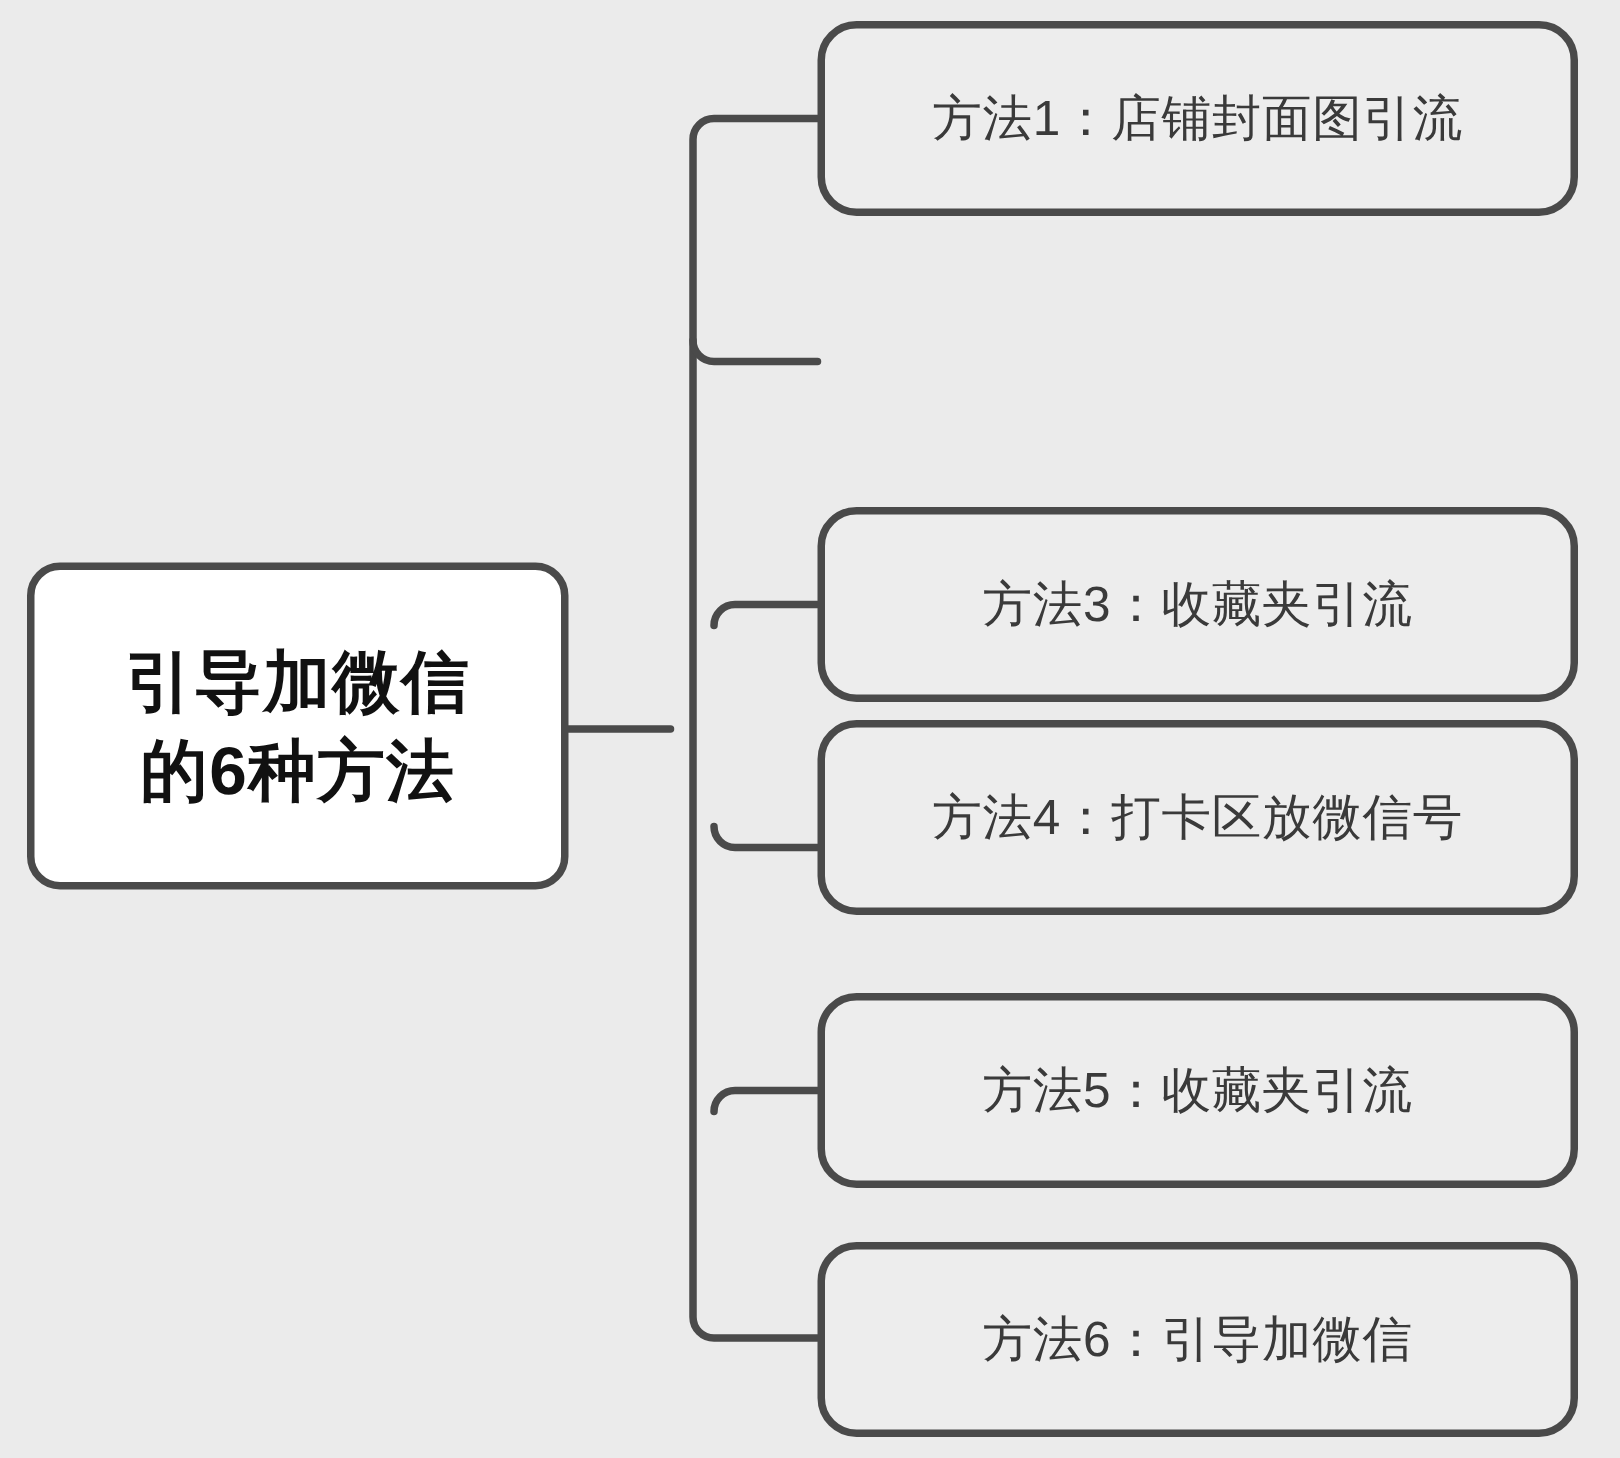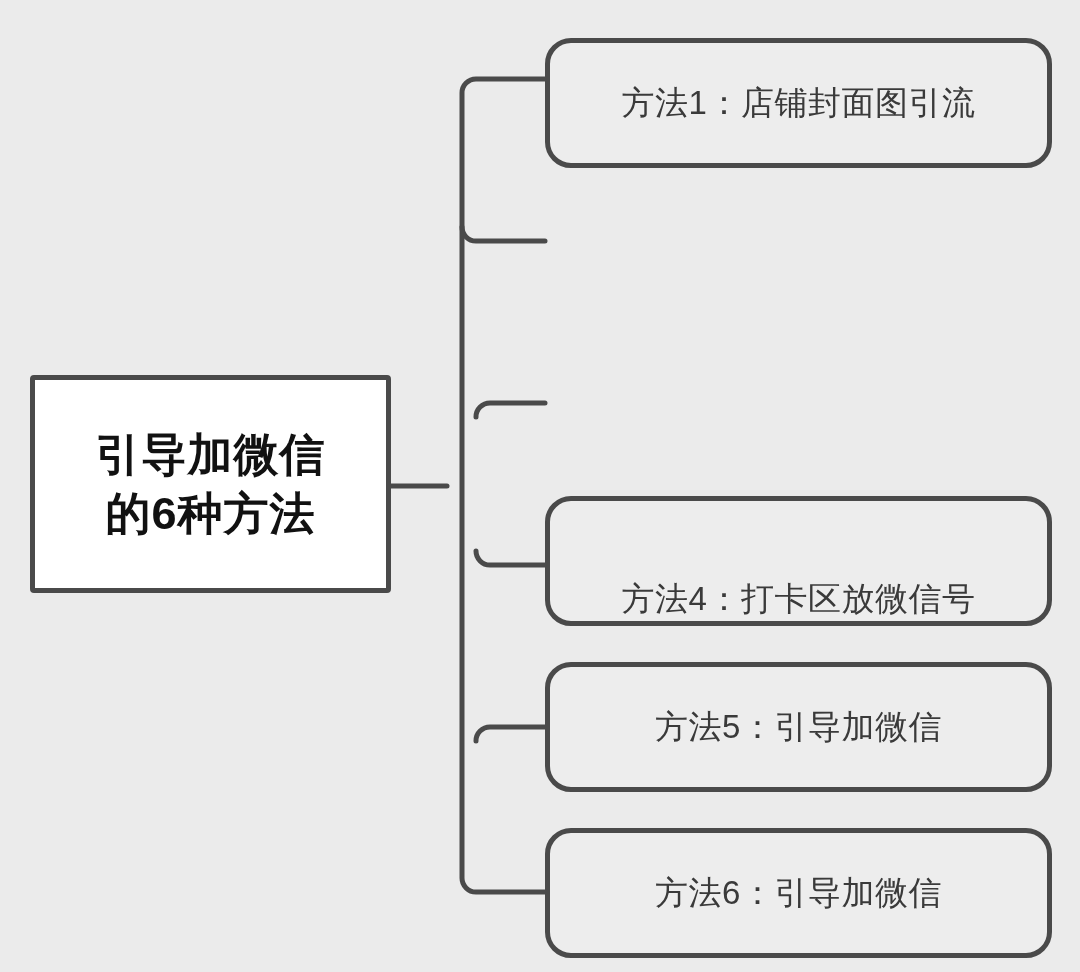--- a/index.html
+++ b/index.html
@@ -28,50 +28,50 @@
   }
   .node {
     position: absolute;
     box-sizing: border-box;
     display: flex;
     align-items: center;
     justify-content: center;
     text-align: center;
   }
   .node-root {
-    left: 30px;
+    left: 18px;
     top: 375px;
     width: 361px;
     height: 218px;
     background: #ffffff;
     border: 5px solid #4a4a4a;
-    border-radius: 4px;
+    border-radius: 22px;
     color: #111111;
     font-size: 45px;
     font-weight: bold;
     line-height: 1.32;
     letter-spacing: 1px;
   }
   .node-child {
     left: 545px;
     width: 507px;
     height: 130px;
     background: #ededed;
     border: 5px solid #4a4a4a;
     border-radius: 26px;
     color: #3a3a3a;
     font-size: 33px;
     font-weight: normal;
     line-height: 1.3;
     letter-spacing: 0.5px;
   }
-  .child-1 { top: 14px; margin-top: 24px; }
+  .child-1 { top: 14px; }
   .child-2 { top: 176px; }
   .child-3 { top: 338px; }
-  .child-4 { top: 496px; align-items: flex-end; }
+  .child-4 { top: 480px; }
   .child-5 { top: 662px; }
   .child-6 { top: 828px; }
 </style>
 </head>
 <body>
 
 <div id="mindmap">
 
   <svg id="connectors" viewBox="0 0 1080 972" xmlns="http://www.w3.org/2000/svg">
     <g fill="none" stroke="#4a4a4a" stroke-width="5" stroke-linecap="round" stroke-linejoin="round">
@@ -95,26 +95,29 @@
       <span>引导加微信</span><br>
       <span>的6种方法</span>
     </span>
   </div>
 
   <div class="node node-child child-1">
     <span>方法1：店铺封面图引流</span>
   </div>
 
 
+  <div class="node node-child child-3">
+    <span>方法3：收藏夹引流</span>
+  </div>
 
   <div class="node node-child child-4">
     <span>方法4：打卡区放微信号</span>
   </div>
 
   <div class="node node-child child-5">
-    <span>方法5：引导加微信</span>
+    <span>方法5：收藏夹引流</span>
   </div>
 
   <div class="node node-child child-6">
     <span>方法6：引导加微信</span>
   </div>
 
 </div>
 
 </body></html>

